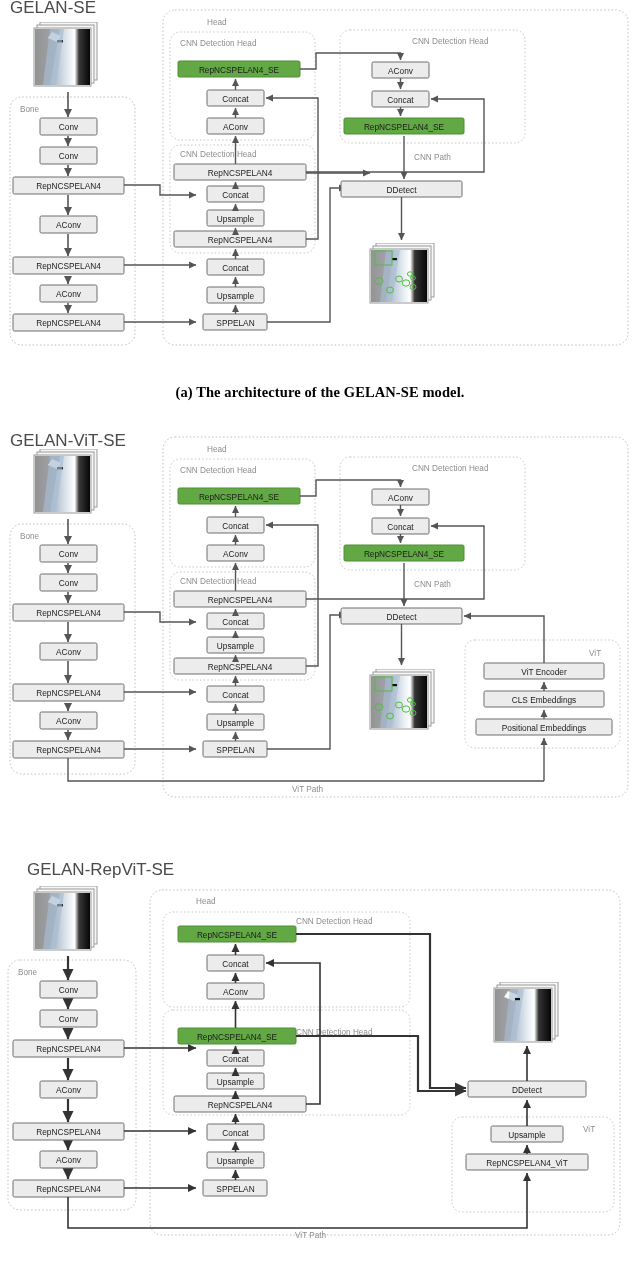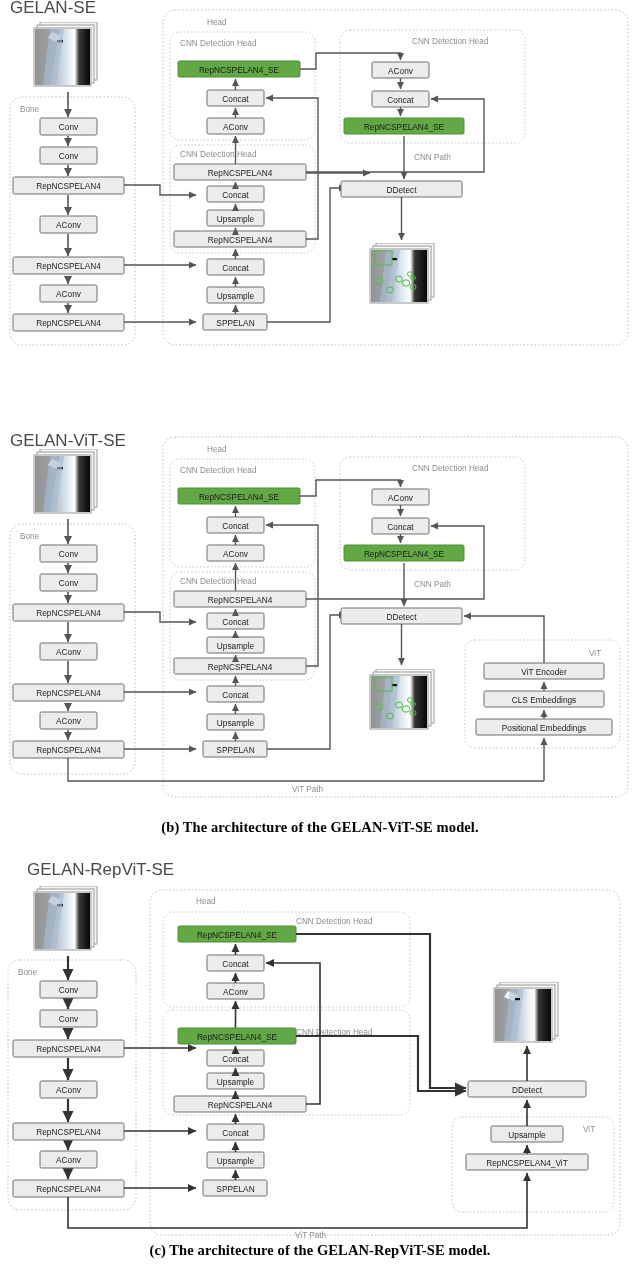--- a/index.html
+++ b/index.html
@@ -228,20 +228,21 @@
         <ellipse cx="22" cy="47" rx="3.4" ry="3"></ellipse>
         <ellipse cx="31" cy="36" rx="3.4" ry="3"></ellipse>
         <ellipse cx="38" cy="40" rx="3.8" ry="3.2"></ellipse>
         <ellipse cx="45" cy="44" rx="3" ry="2.6"></ellipse>
         <ellipse cx="42" cy="31" rx="2.6" ry="2.2"></ellipse>
         <ellipse cx="45" cy="35" rx="2.4" ry="2"></ellipse>
       </g>
     </svg>
   </div>
 
+  <div class="caption" style="top:384px;">(a) The architecture of the GELAN-SE model.</div>
 </div>
 
 <div class="panel" style="top:425px;height:405px;">
 
   <div class="modelname" style="left:10px;top:-2px;margin-top:8px;">GELAN-ViT-SE</div>
 
   <div class="imgstack" style="left:30px;top:24px;width:68px;height:70px;">
     <svg width="68" height="70" viewBox="0 0 68 70">
       <rect x="10" y="0" width="57" height="58" fill="#f7f7f7" stroke="#9a9a9a" stroke-width="1"></rect>
       <rect x="7" y="3" width="57" height="58" fill="#f7f7f7" stroke="#9a9a9a" stroke-width="1"></rect>
@@ -436,21 +437,20 @@
         <ellipse cx="22" cy="47" rx="3.4" ry="3"></ellipse>
         <ellipse cx="31" cy="36" rx="3.4" ry="3"></ellipse>
         <ellipse cx="38" cy="40" rx="3.8" ry="3.2"></ellipse>
         <ellipse cx="45" cy="44" rx="3" ry="2.6"></ellipse>
         <ellipse cx="42" cy="31" rx="2.6" ry="2.2"></ellipse>
         <ellipse cx="45" cy="35" rx="2.4" ry="2"></ellipse>
       </g>
     </svg>
   </div>
 
-  <div class="caption" style="top:394px;">(b) The architecture of the GELAN-ViT-SE model.</div>
 </div>
 
 <div class="panel" style="top:860px;height:412px;">
 
   <div class="modelname" style="left:27px;top:0px;">GELAN-RepViT-SE</div>
 
   <div class="imgstack" style="left:30px;top:26px;width:68px;height:70px;">
     <svg width="68" height="70" viewBox="0 0 68 70">
       <rect x="10" y="0" width="57" height="58" fill="#f7f7f7" stroke="#9a9a9a" stroke-width="1"></rect>
       <rect x="7" y="3" width="57" height="58" fill="#f7f7f7" stroke="#9a9a9a" stroke-width="1"></rect>
@@ -610,14 +610,13 @@
       <rect x="5" y="3" width="58" height="54" fill="#f7f7f7" stroke="#9a9a9a" stroke-width="1"></rect>
       <rect x="2" y="6" width="58" height="54" fill="#f7f7f7" stroke="#9a9a9a" stroke-width="1"></rect>
       <rect x="3" y="7" width="56" height="52" fill="url(#skyOutA)"></rect>
       <path d="M3 7 L26 7 L18 59 L3 59 Z" fill="#8d8d8d" opacity=".5"></path>
       <path d="M16 9 L26 13 L22 19 L12 15 Z" fill="#ffffff" opacity=".92"></path>
       <path d="M18 7 L32 7 L24 59 L12 59 Z" fill="#a8bdd4" opacity=".6"></path>
       <rect x="23" y="16" width="5" height="2.2" fill="#111"></rect>
     </svg>
   </div>
 
-  <div class="caption" style="top:382px;">(c) The architecture of the GELAN-RepViT-SE model.</div>
 </div>
 
 </body></html>

